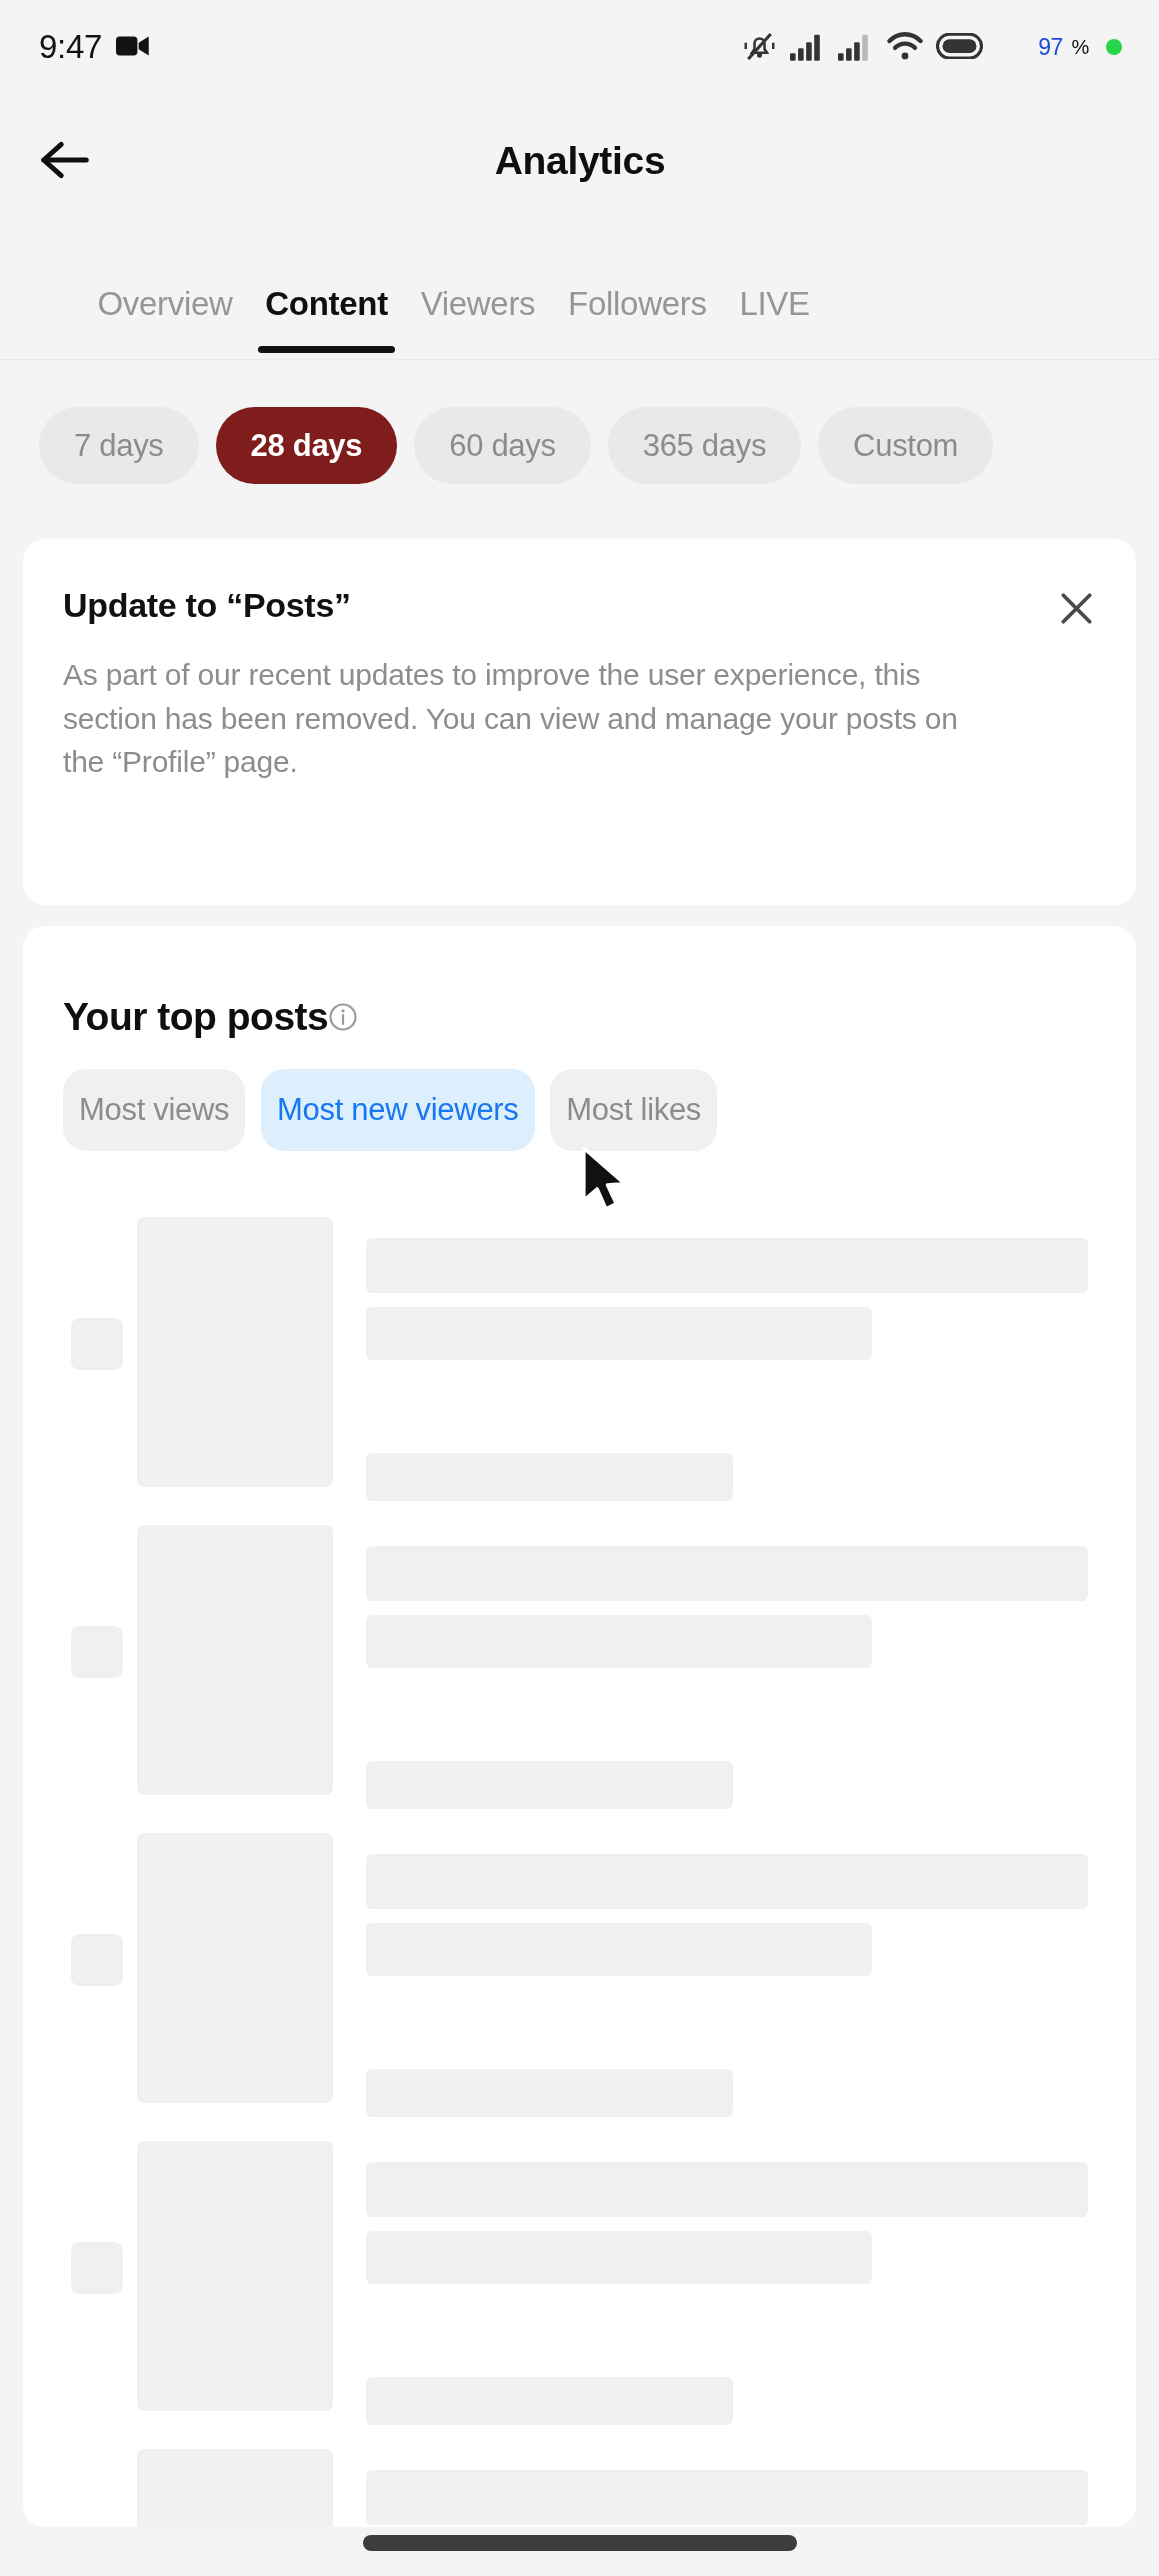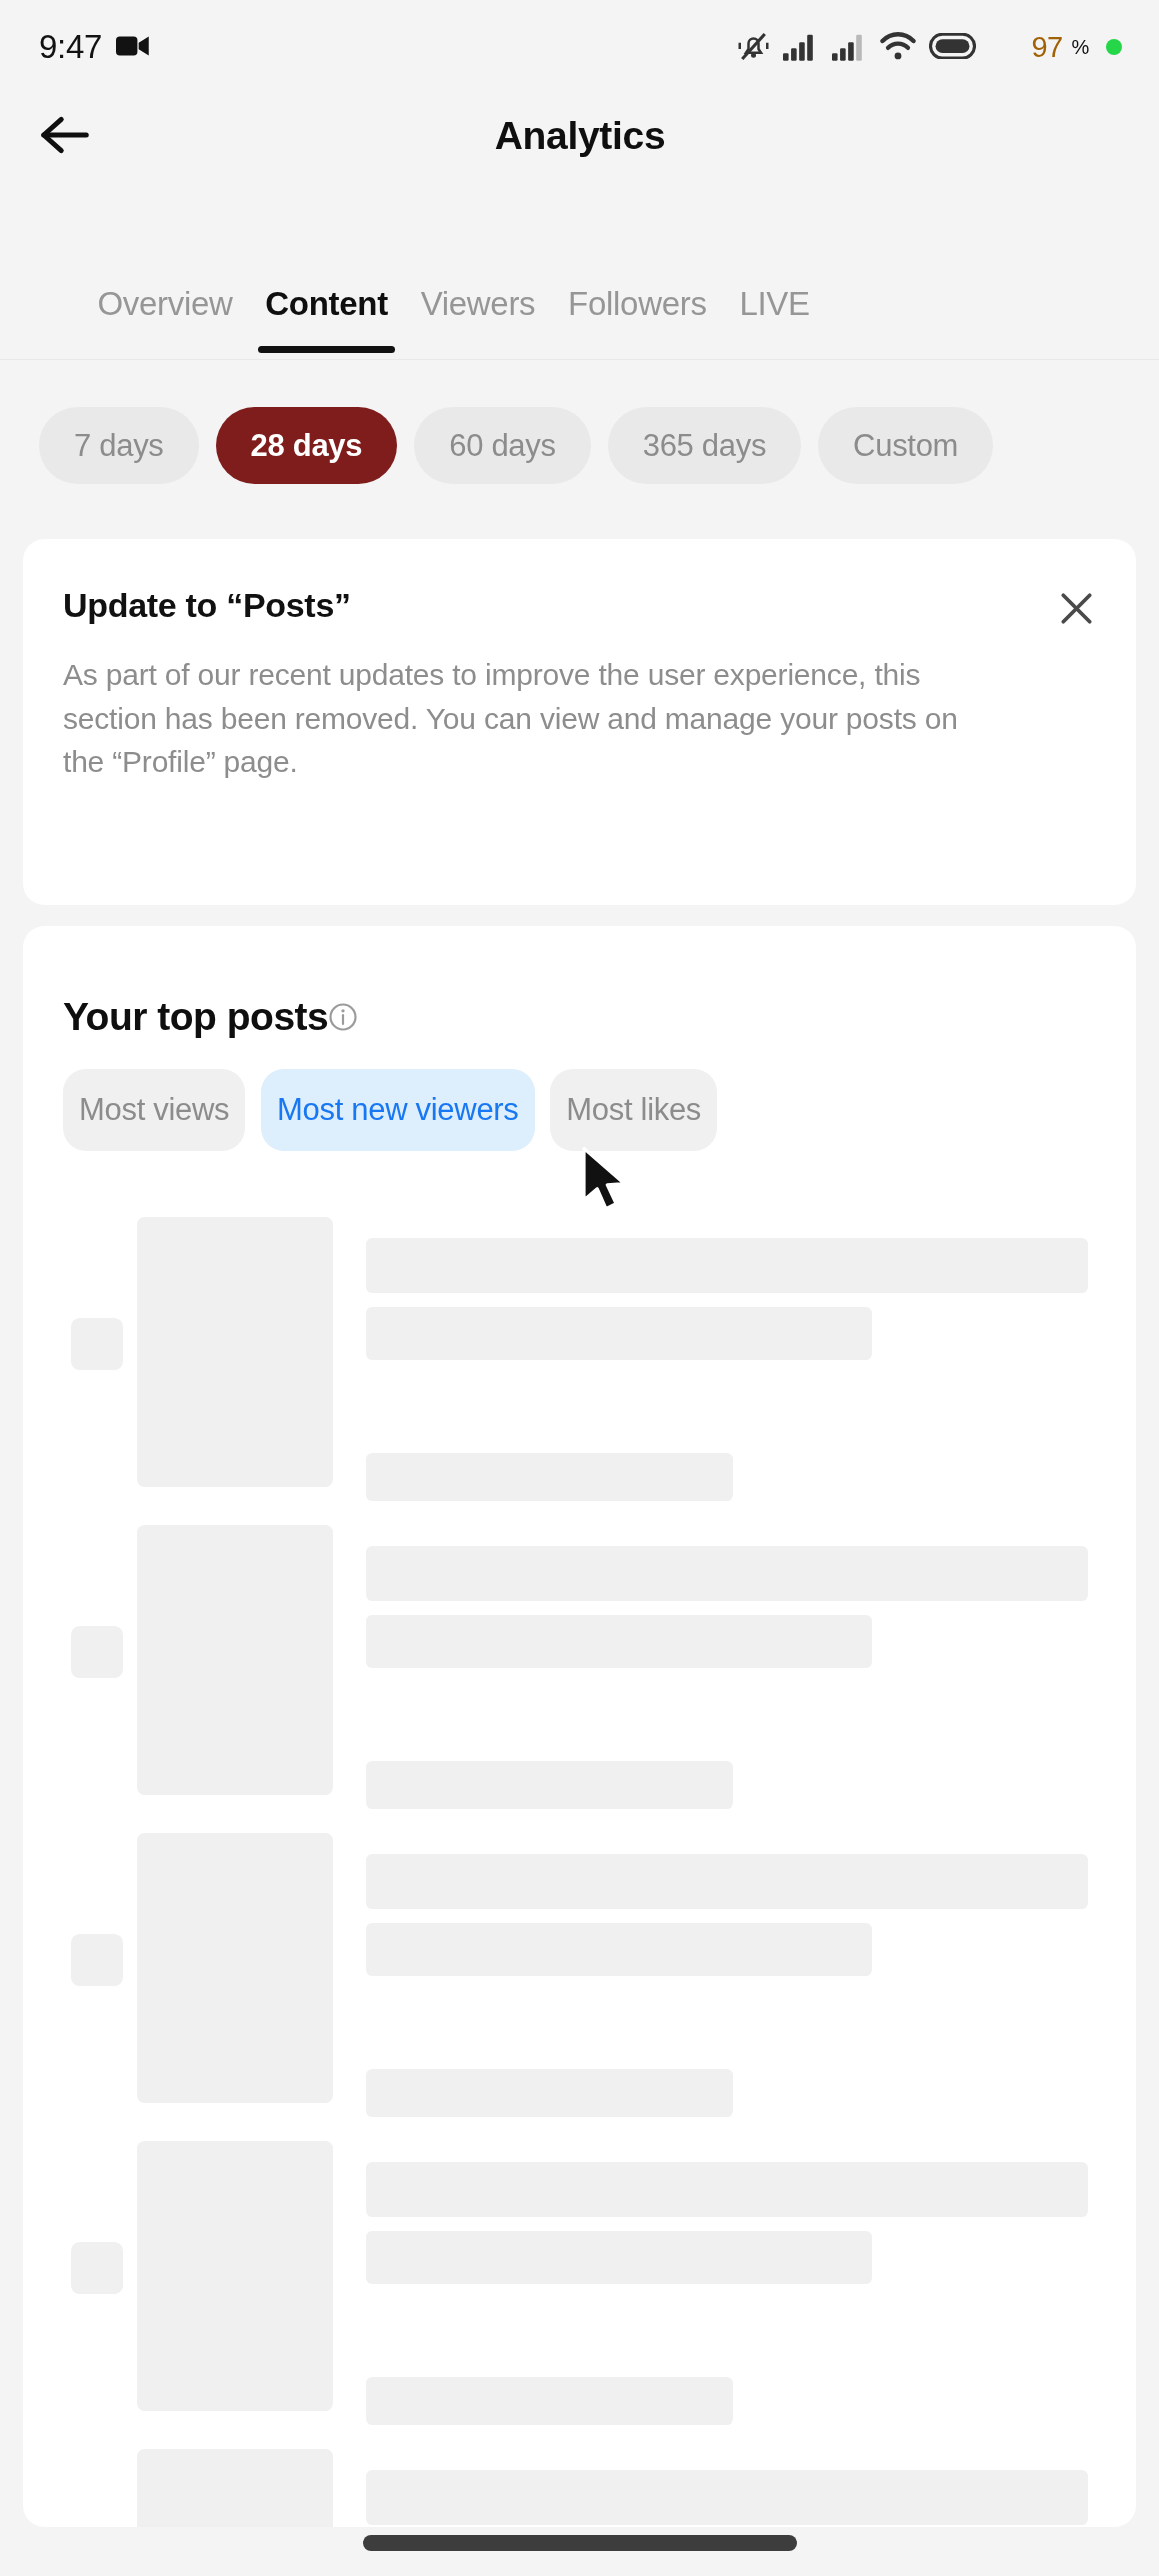--- a/index.html
+++ b/index.html
@@ -14,27 +14,27 @@
   
   .statusbar {
     position: absolute; top: 0; left: 0; width: 1160px; height: 94px;
     display: flex; align-items: center; justify-content: space-between;
     padding: 0 38px 0 39px; background: #f4f4f4;
   }
   .sb-left { display: flex; align-items: center; gap: 14px; }
   .sb-time { font-size: 33px; color: #121212; letter-spacing: -0.3px; }
   .sb-right { display: flex; align-items: center; gap: 12.6px; }
   .ic { display: block; }
-  .sb-batt-pct { font-size: 29px; color: #a16207; letter-spacing: -0.6px; margin-left: 43px; }
+  .sb-batt-pct { font-size: 23px; color: #1d4ed8; letter-spacing: -0.6px; margin-left: 43px; }
   .sb-batt-sym { font-size: 20px; color: #121212; margin-left: -3.8px; }
   .greendot { width: 16.4px; height: 16.4px; border-radius: 50%; background: #26d649; margin-left: 3.8px; }
 
   
   .appbar {
-    position: absolute; top: 87px; left: 0; width: 1160px; height: 97px;
+    position: absolute; top: 112px; left: 0; width: 1160px; height: 97px;
     background: #f4f4f4;
     padding-left: 44px;
   }
   .back-btn {
     position: absolute; left: 36px; top: 50%; transform: translateY(-50%);
     width: 57px; height: 57px; display: flex; align-items: center; justify-content: center;
   }
   .appbar-title {
     position: absolute; left: 0; right: 0; top: 50%; transform: translateY(-50%);
     text-align: center; font-size: 39px; font-weight: bold; color: #0f0f0f;

